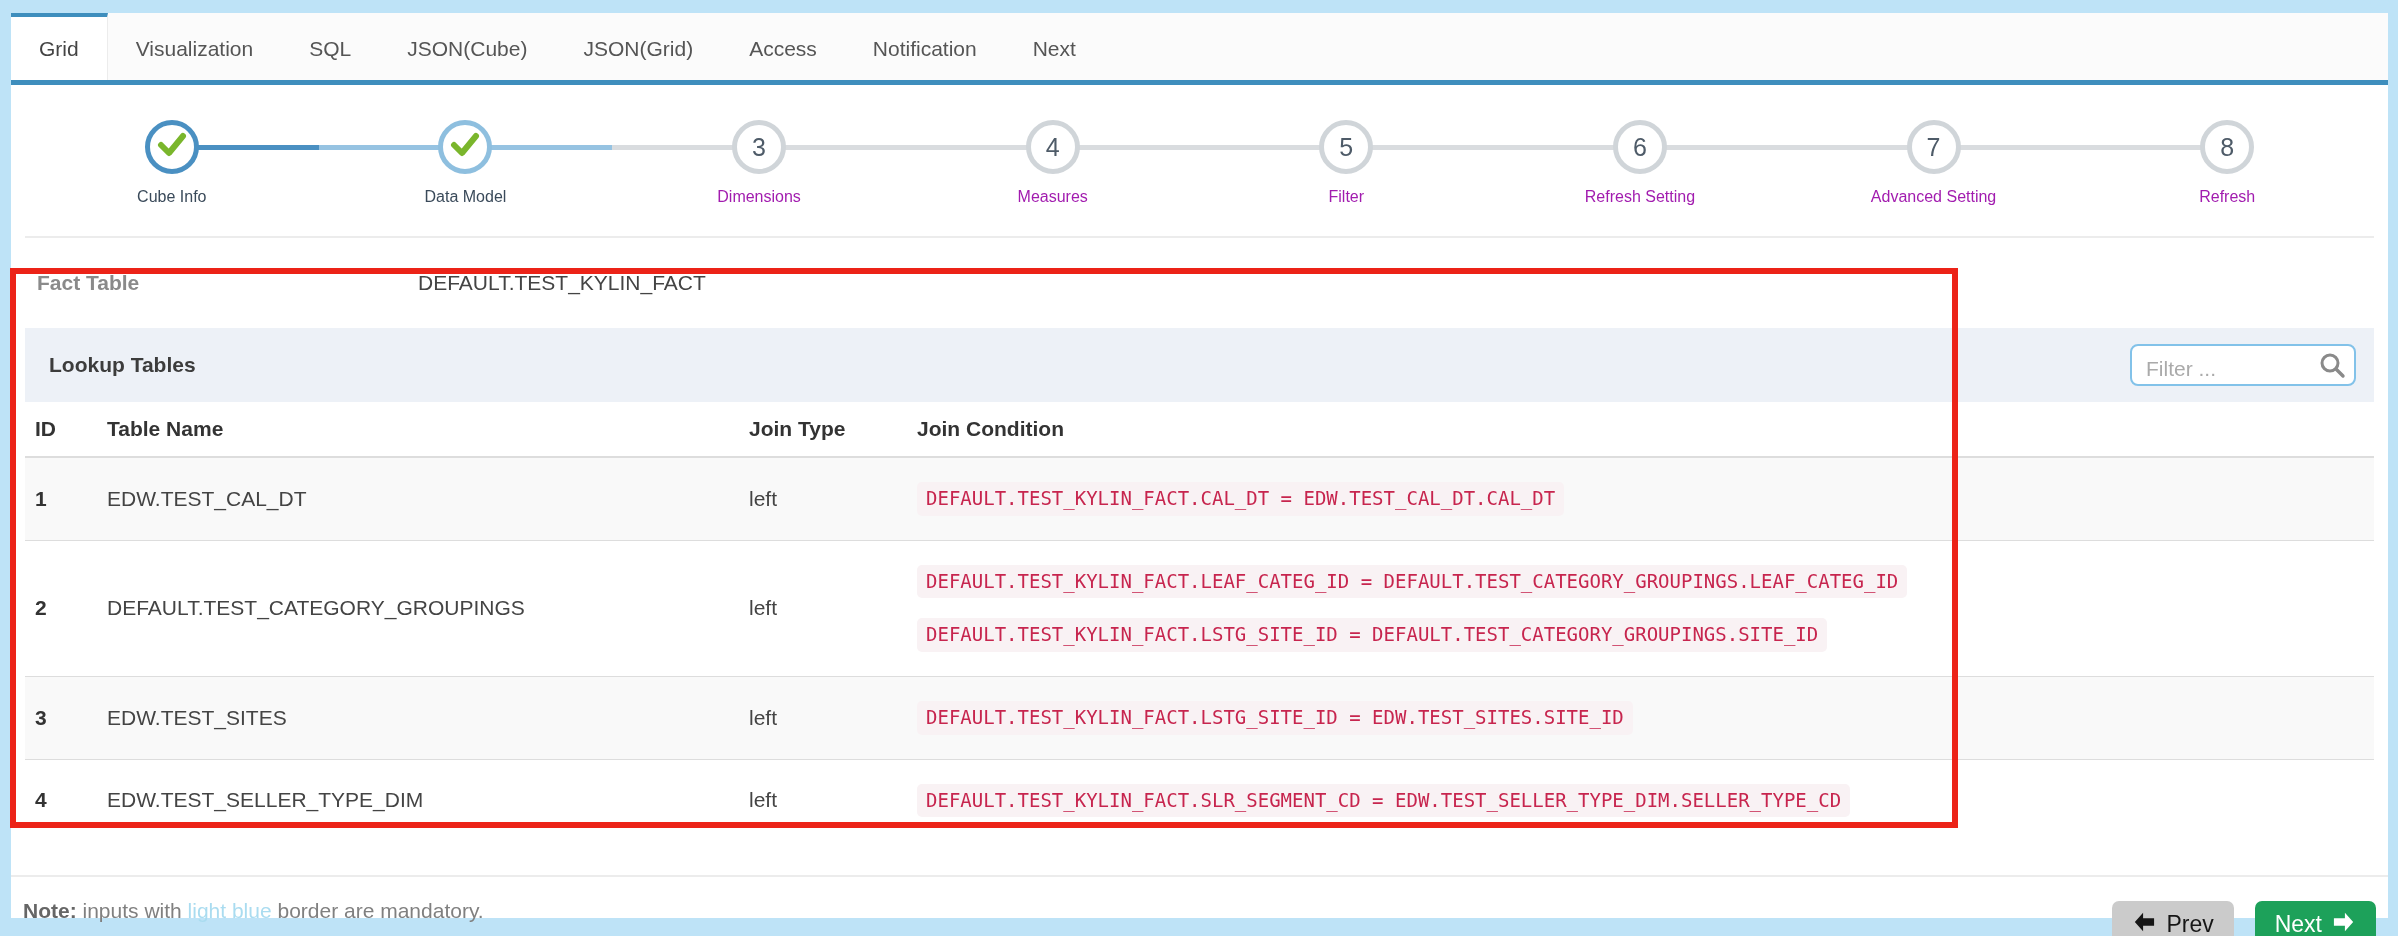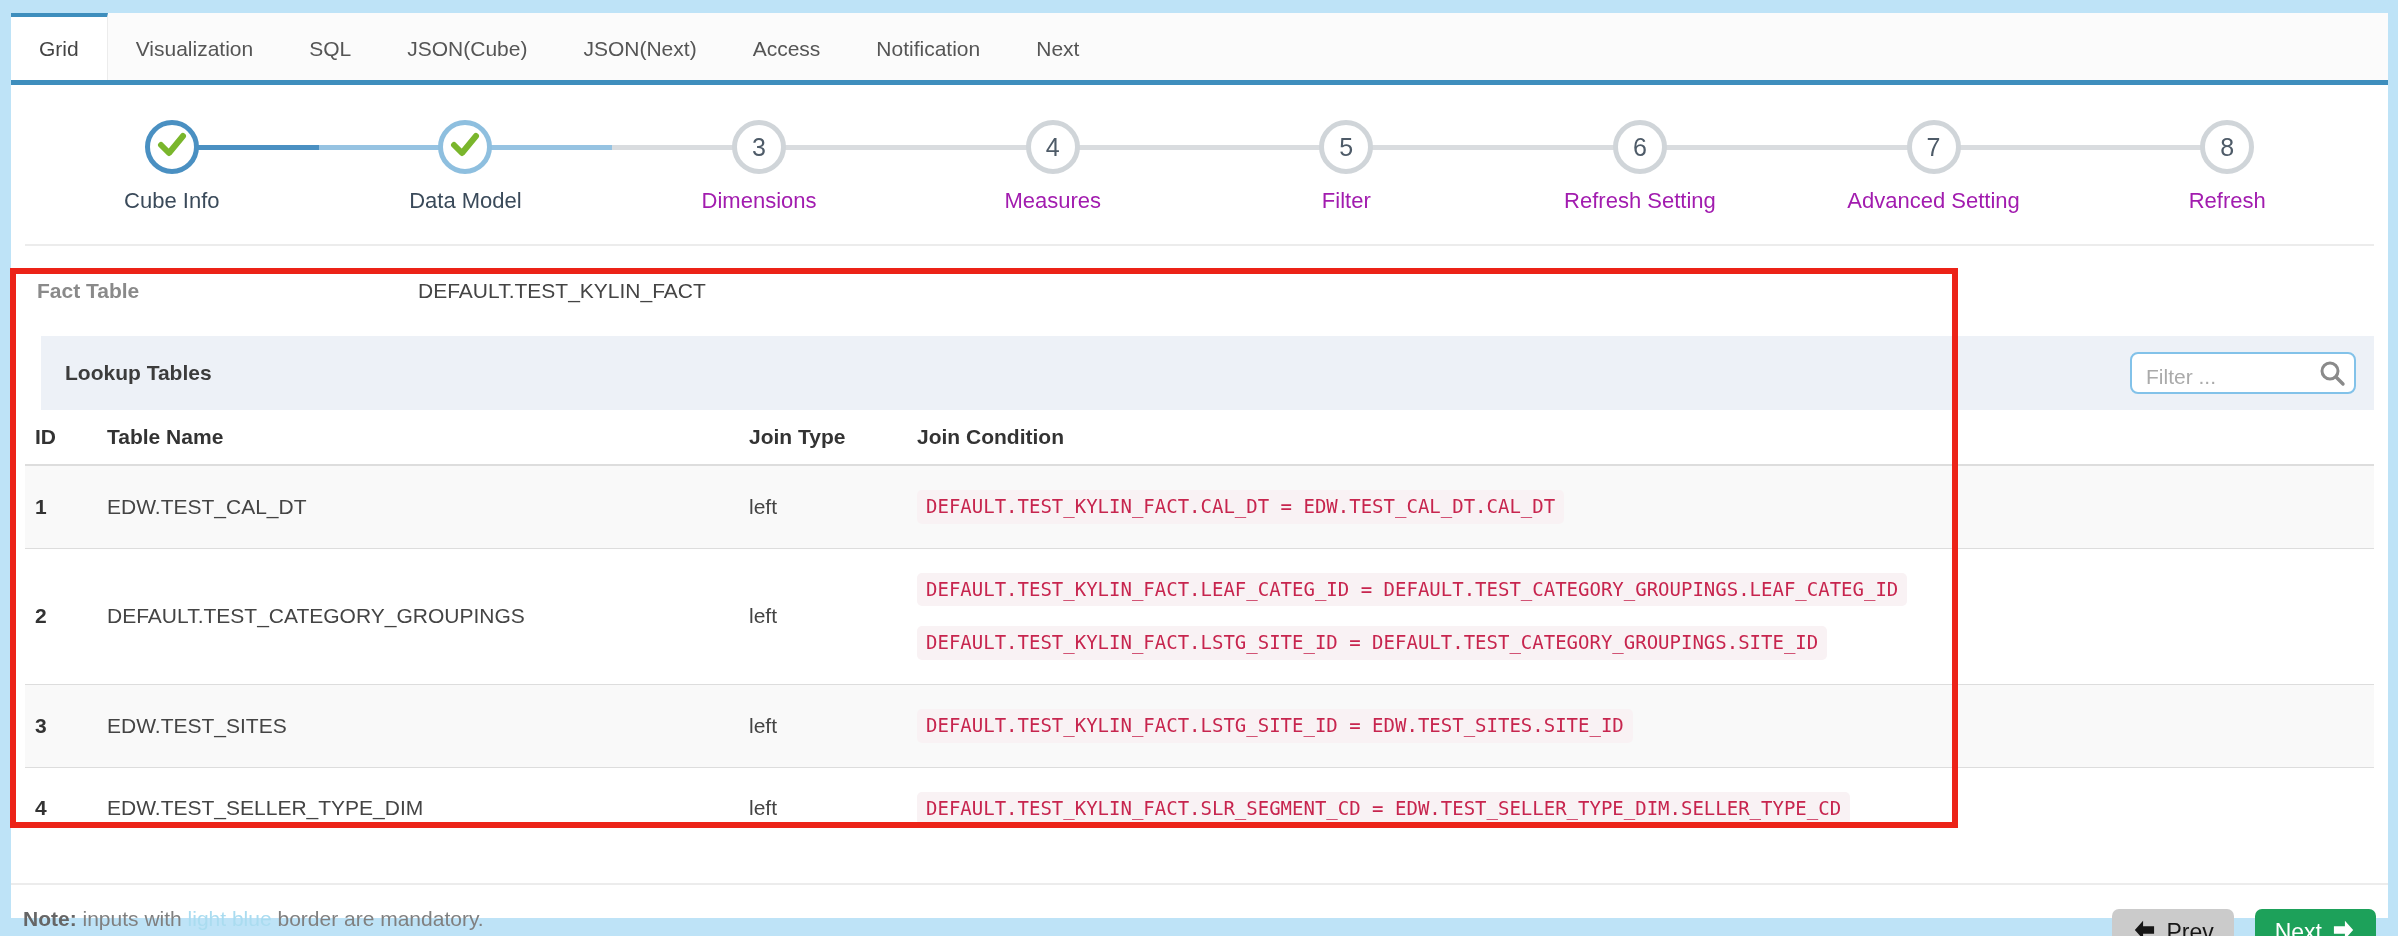--- a/index.html
+++ b/index.html
@@ -27,31 +27,31 @@
   .line-r { right: 0; width: calc(50% - 26px); }
   .c-active { background: #4a90c2; }
   .c-done   { background: #96c3e2; }
   .c-todo   { background: #d9dcdf; }
   .circle { width: 54px; height: 54px; border-radius: 50%; background: #fff; margin: 0 auto;
             display: flex; align-items: center; justify-content: center; position: relative; z-index: 2; }
   .b-active { border: 5px solid #4a90c2; }
   .b-done   { border: 5px solid #8ebfdf; }
   .b-todo   { border: 5px solid #d0d5d9; }
   .step-num { font-size: 25px; color: #4e5b68; }
-  .step-label { margin-top: 14px; font-size: 22px; }
+  .step-label { margin-top: 14px; font-size: 16px; }
   .l-dark { color: #3a4a5a; } .l-gray { color: #a21caf; }
 
   
   .form-divider { border-top: 2px solid #ececec; margin-top: 30px; }
   .fact-row { display: flex; align-items: center; padding: 33px 12px; }
   .fact-label { width: 381px; font-size: 21px; font-weight: bold; color: #8a8a8a; }
   .fact-value { font-size: 21px; color: #444; }
 
   .lookup-bar { height: 74px; background: #edf1f7; display: flex; align-items: center;
-                justify-content: space-between; padding: 0 18px 0 24px; margin-left: 16px; }
+                justify-content: space-between; padding: 0 18px 0 24px; }
   .lookup-title { font-size: 21px; font-weight: bold; color: #3c3c3c; }
   .filter-wrap { position: relative; }
   .filter-input { width: 226px; height: 42px; border: 2px solid #82c2e9; border-radius: 8px;
                   padding: 8px 44px 0 14px; font-size: 21px; color: #666; outline: none;
                   font-family: "Liberation Sans", sans-serif; background: #fff; }
   .filter-input::placeholder { color: #aaa; }
   .search-icon { position: absolute; right: 10px; top: 7px; }
 
   
   table { width: 100%; border-collapse: collapse; font-size: 21px; color: #444; margin-bottom: 34px; }
@@ -85,21 +85,21 @@
 </head>
 <body>
 
 <div class="card">
 
   <div class="tabbar">
       <div class="tab active">Grid</div>
       <div class="tab">Visualization</div>
       <div class="tab">SQL</div>
       <div class="tab">JSON(Cube)</div>
-      <div class="tab">JSON(Next)</div>
+      <div class="tab">JSON(Grid)</div>
       <div class="tab">Access</div>
       <div class="tab">Notification</div>
       <div class="tab">Next</div>
     </div>
   <div class="blue-divider"></div>
 
   <div class="content">
 
     <div class="wizard">
         <div class="step">

